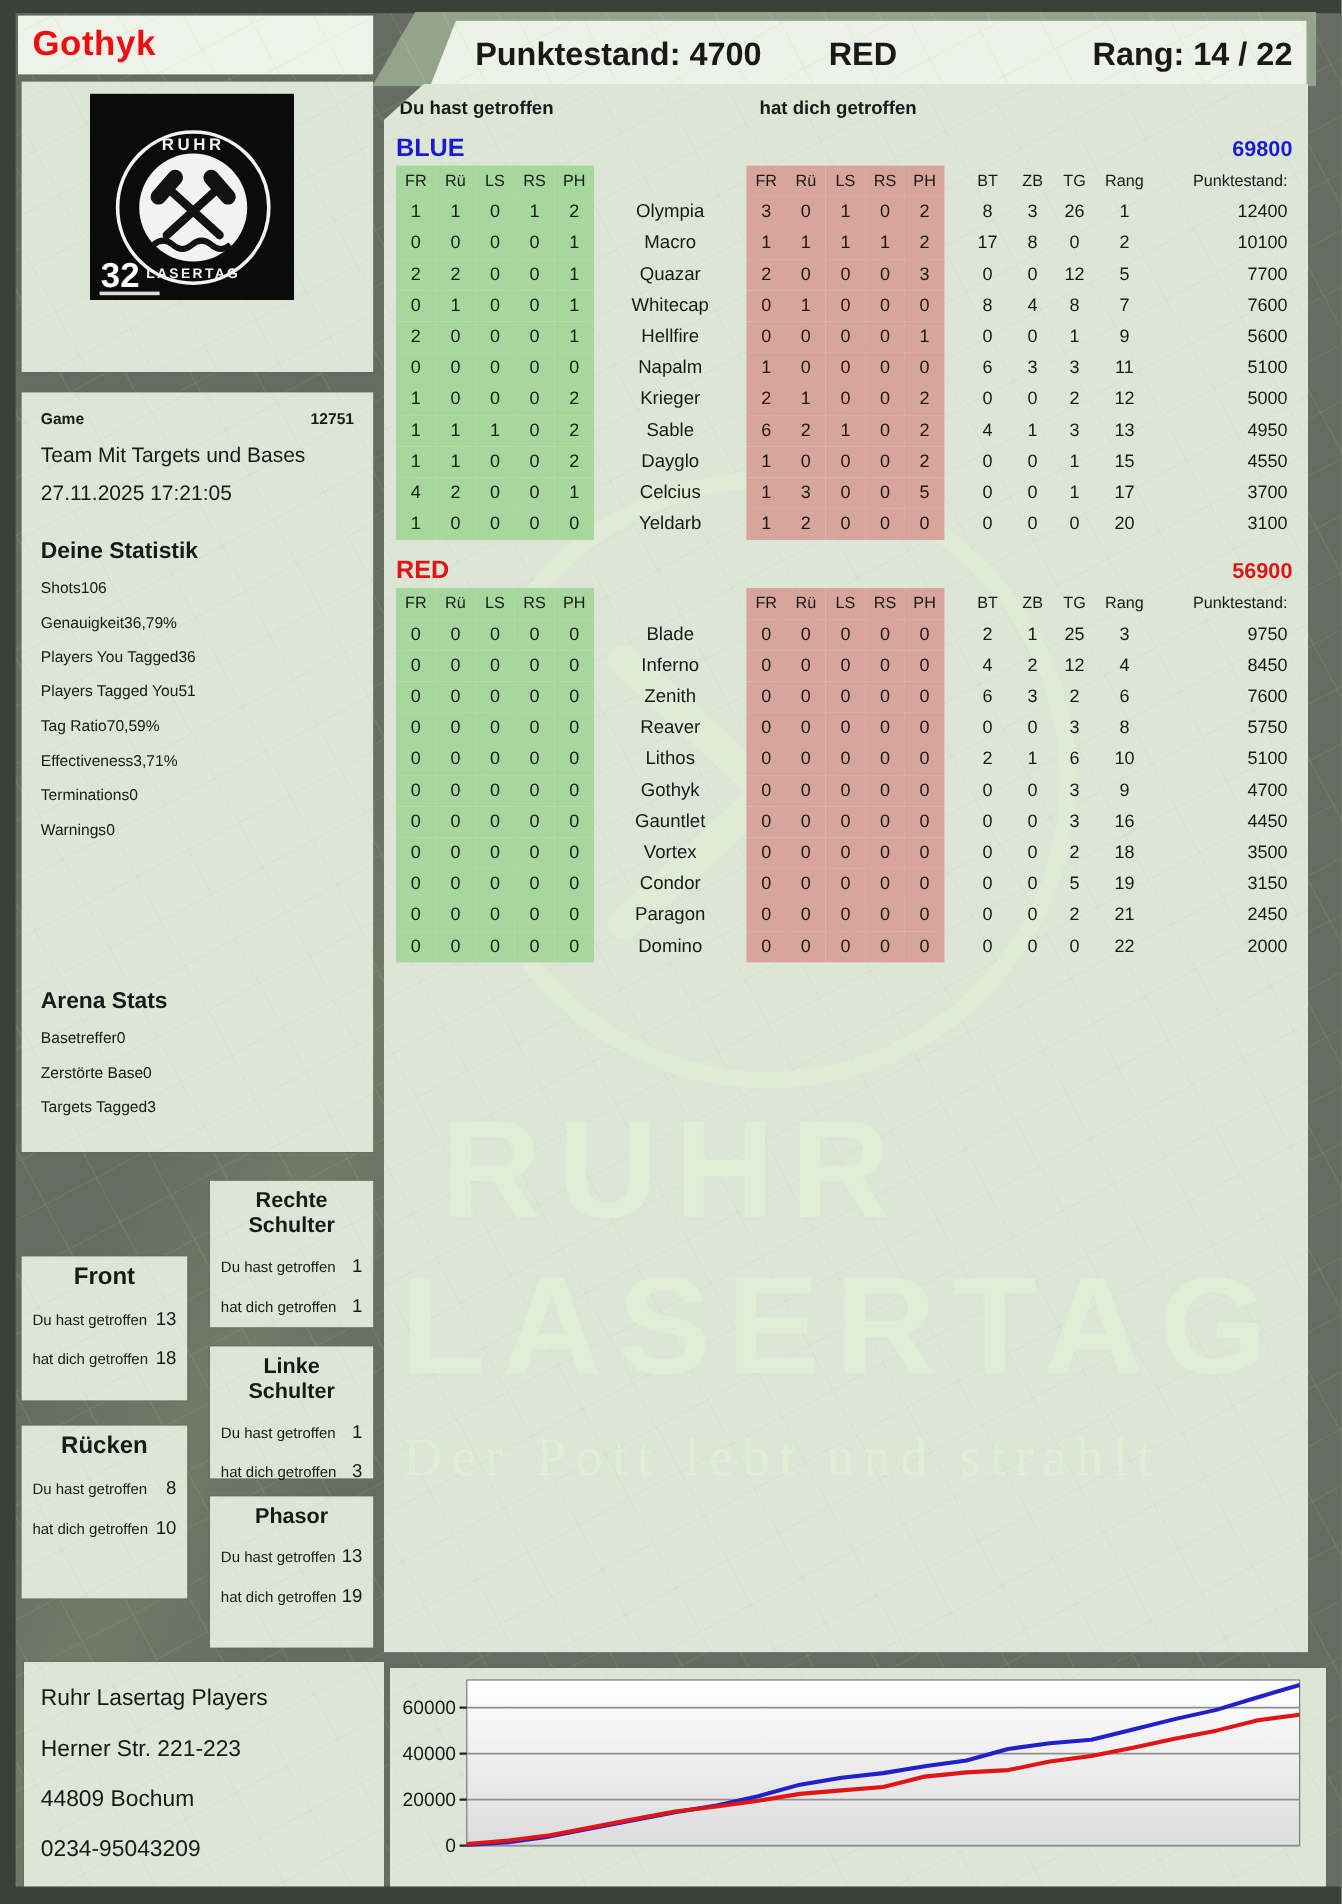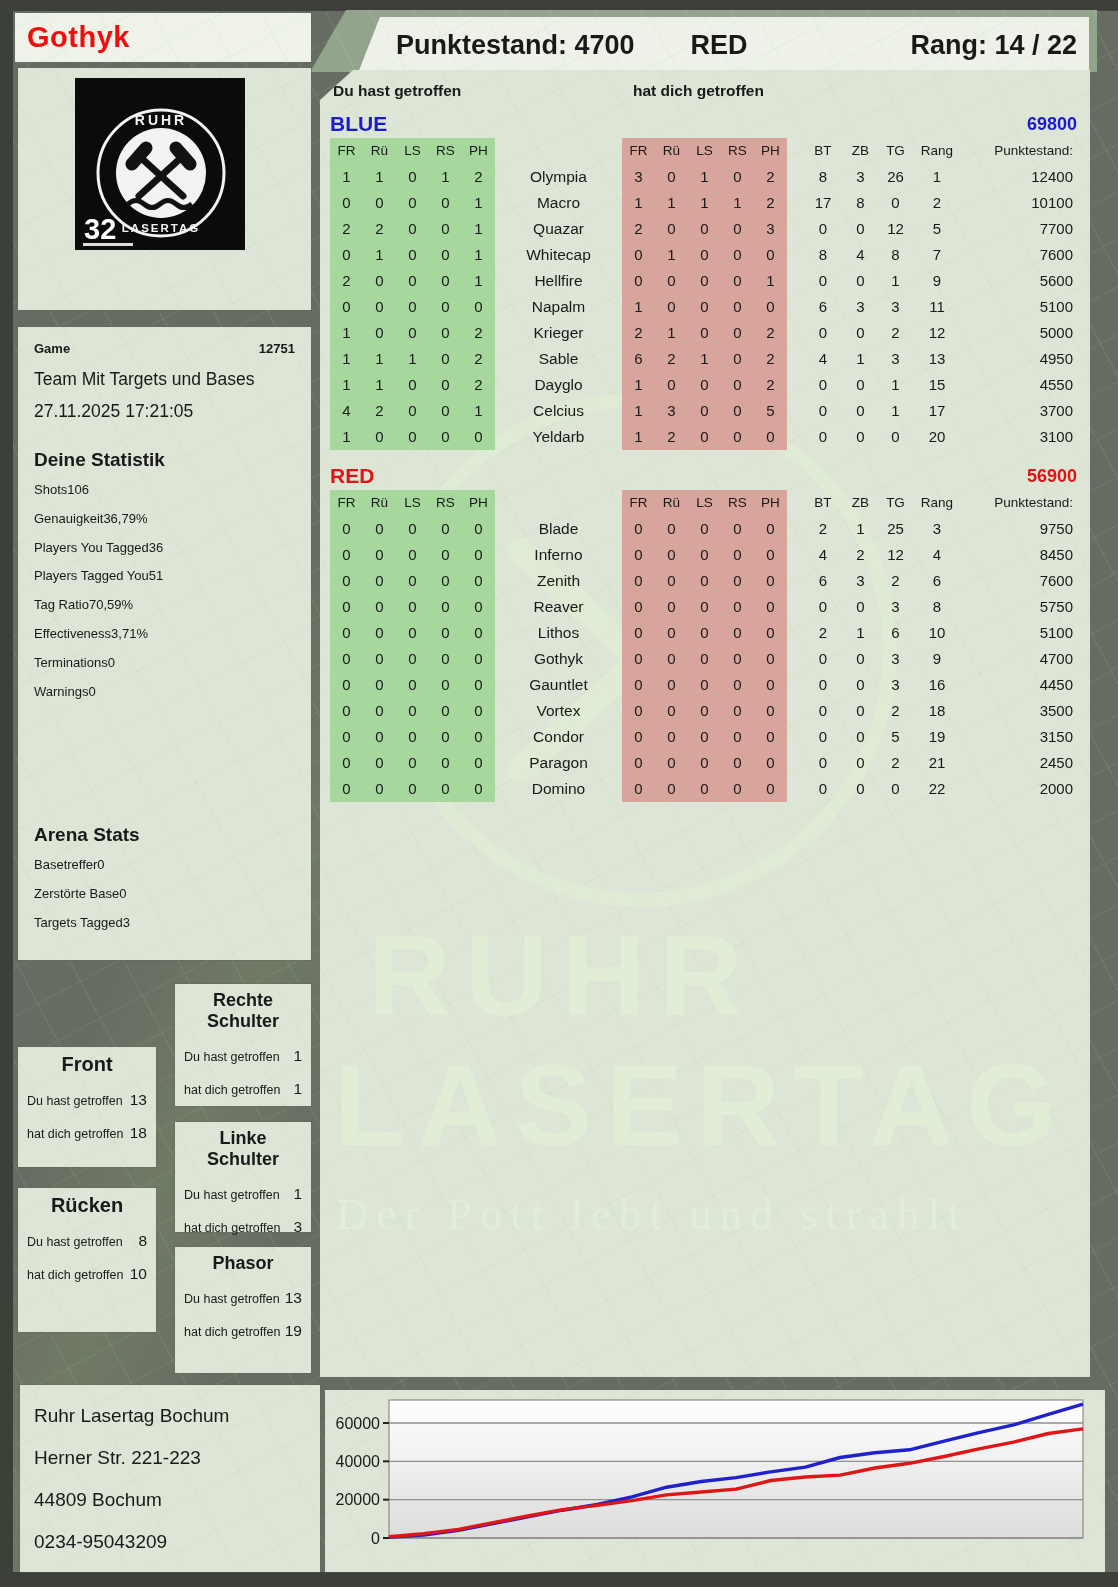--- a/index.html
+++ b/index.html
@@ -683,21 +683,21 @@
       <span>Du hast getroffen</span>
       <span class="zv">13</span>
     </div>
     <div class="zrow">
       <span>hat dich getroffen</span>
       <span class="zv">19</span>
     </div>
   </div>
 
 <div class="box address">
-    <div class="addr-line">Ruhr Lasertag Bochum</div>
+    <div class="addr-line">Ruhr Lasertag Players</div>
     <div class="addr-line">Herner Str. 221-223</div>
     <div class="addr-line">44809 Bochum</div>
     <div class="addr-line">0234-95043209</div>
   </div>
 
 <div class="box chart-panel">
   <svg id="chartsvg" width="780" height="182" viewBox="0 0 780 182">
     <defs>
       <linearGradient id="plotbg" x1="0" y1="0" x2="0" y2="1">
         <stop offset="0" stop-color="#ffffff"></stop>

